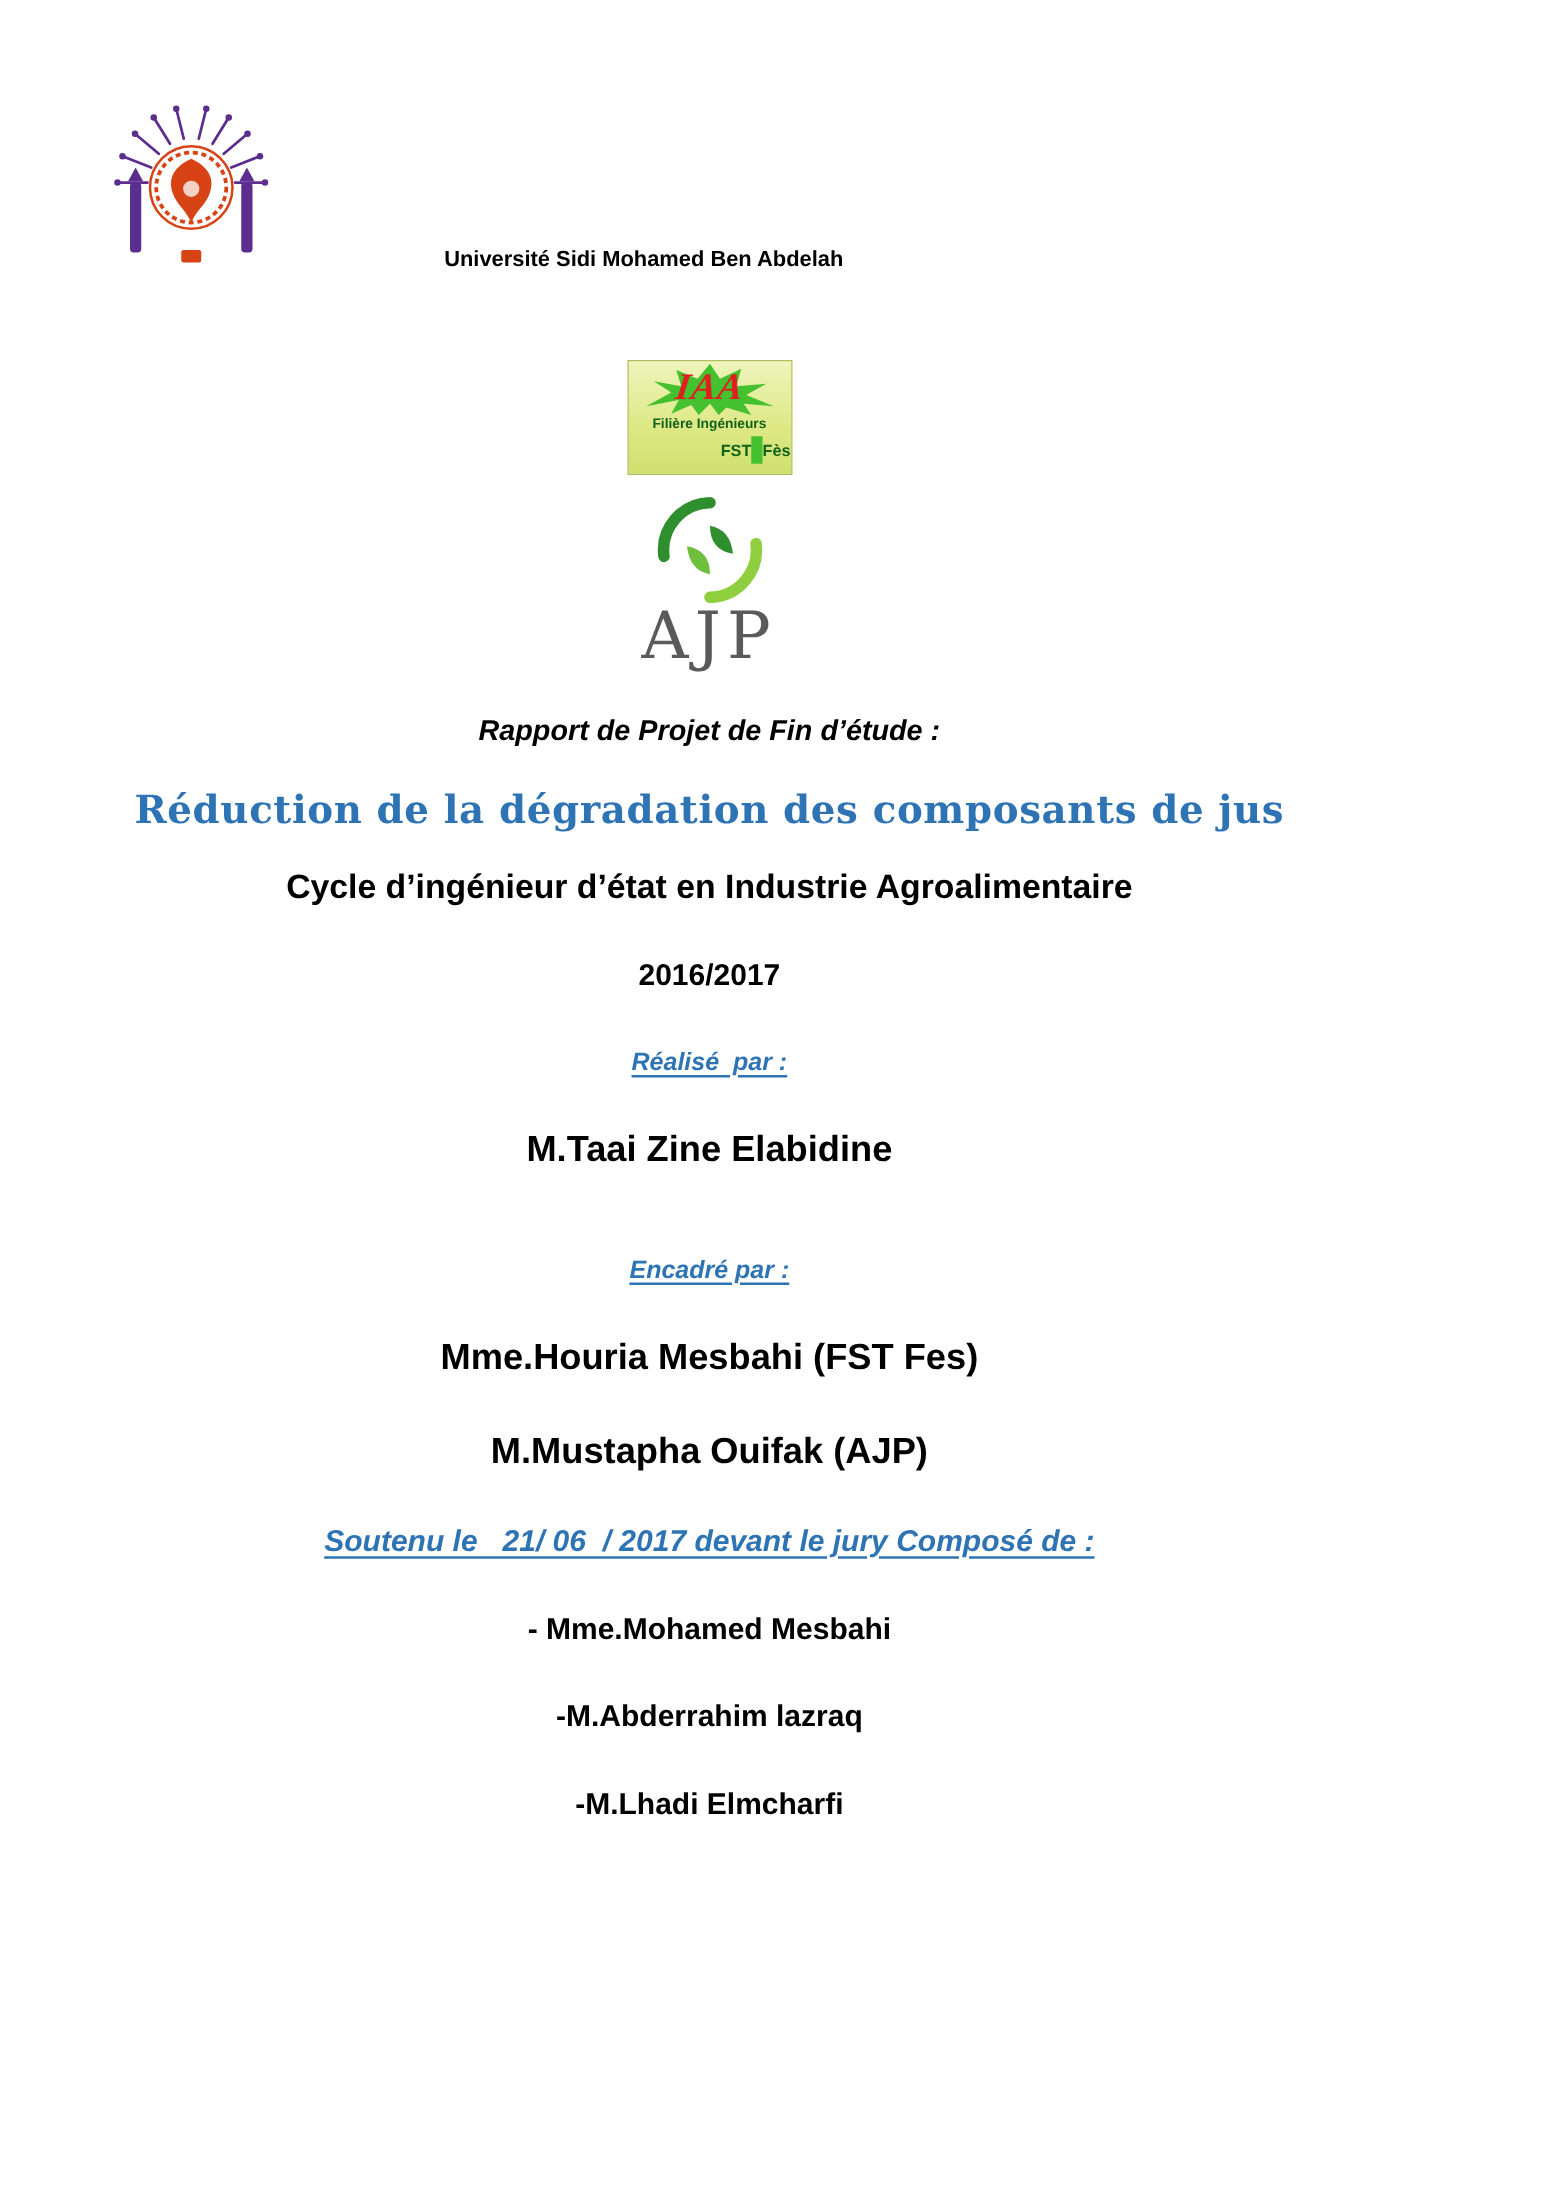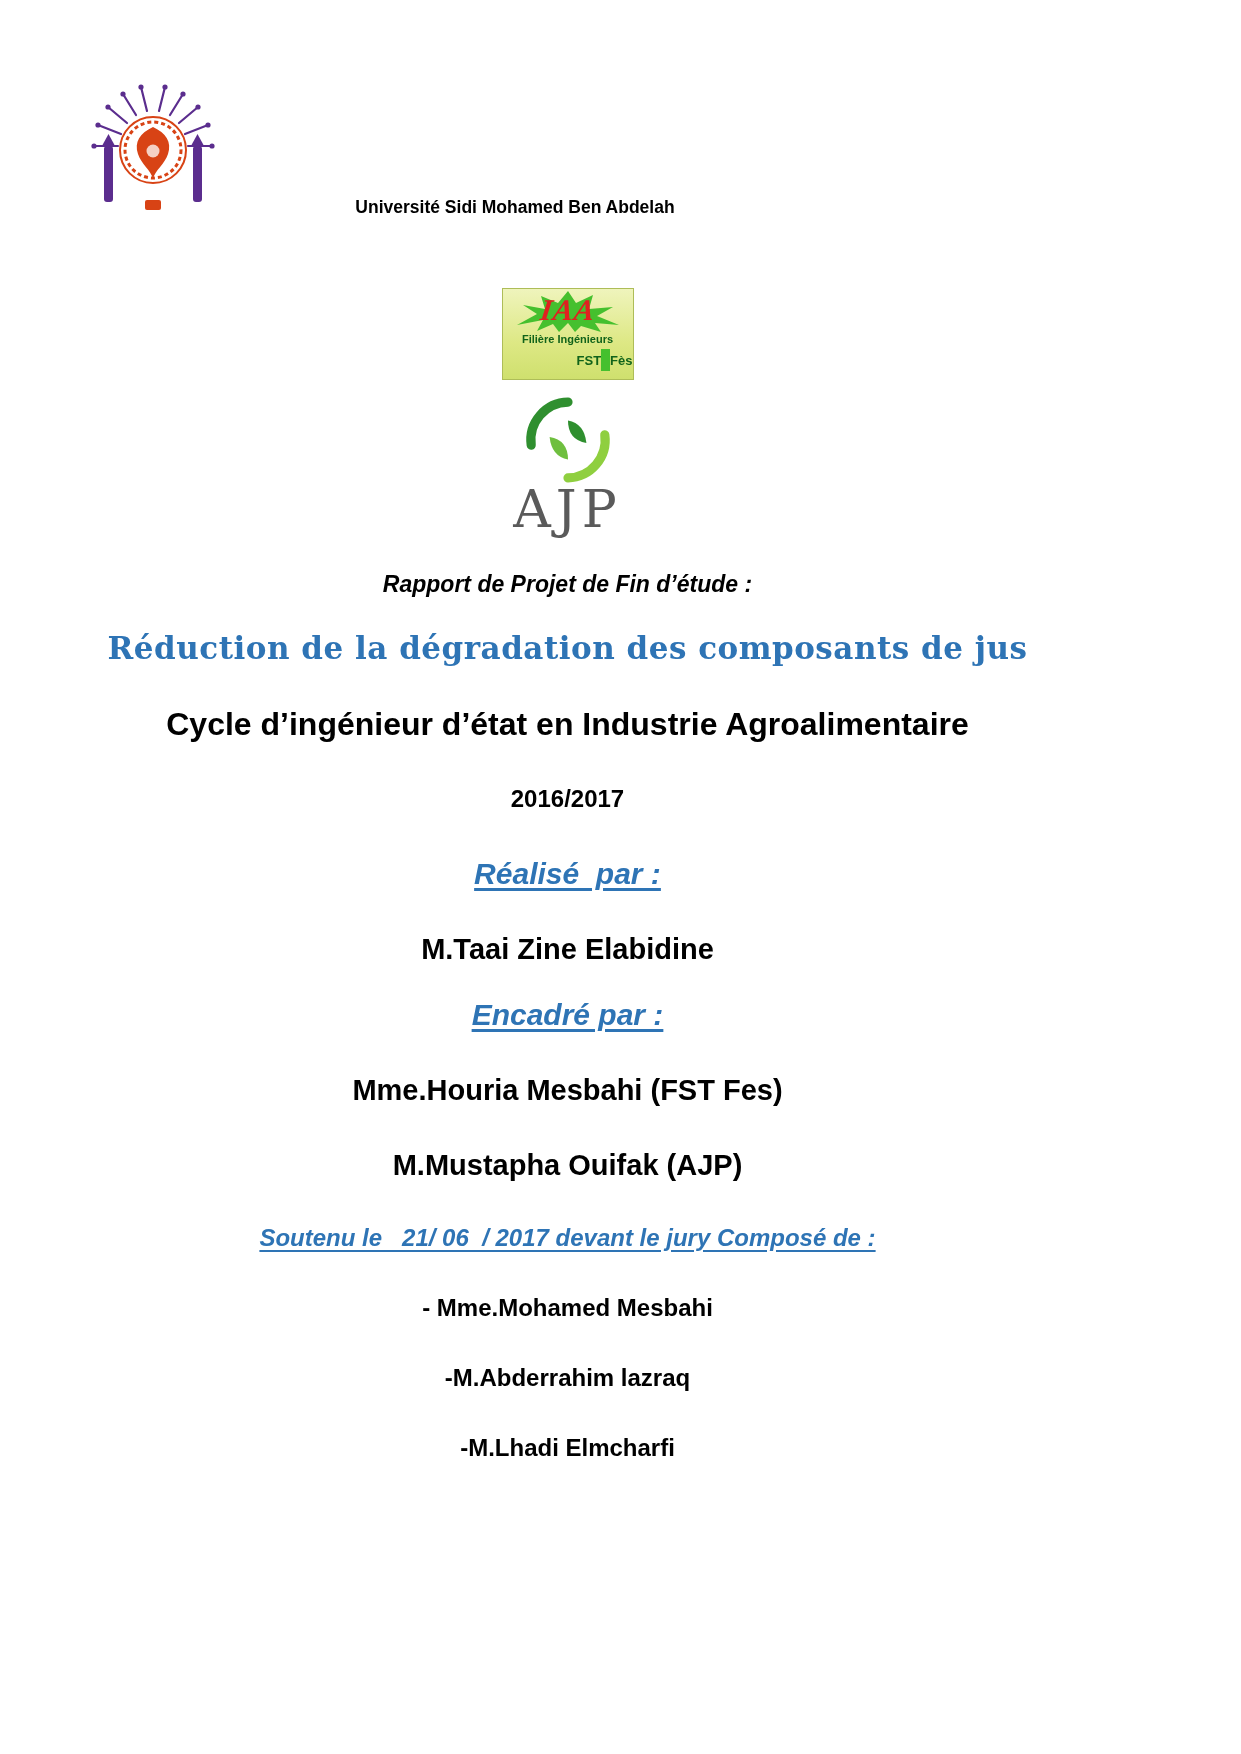--- a/index.html
+++ b/index.html
@@ -43,28 +43,28 @@
   .logo-ajp { margin:14px auto 0; width:180px; }
   .ajp-mark { width:92px; height:92px; display:block; margin:0 auto; }
   .ajp-text { font-family:"DejaVu Serif", serif; font-size:52px; color:#5a5a5a;
               letter-spacing:5px; line-height:1.05; margin-top:-4px; }
 
   .rapport-label { margin-top:34px; font-size:23px; font-weight:bold; font-style:italic; }
 
   .main-title { margin-top:26px; font-family:"DejaVu Serif", serif; font-weight:bold;
                 color:#2e74b5; font-size:31px; line-height:1.55; letter-spacing:0.5px; }
 
-  .program { margin-top:34px; font-size:32px; font-weight:bold; }
+  .program { margin-top:22px; font-size:27px; font-weight:bold; }
   .year    { margin-top:42px; font-size:24px; font-weight:bold; }
 
-  .blue-label { color:#2e74b5; font-weight:bold; font-style:italic; font-size:30px;
+  .blue-label { color:#2e74b5; font-weight:bold; font-style:italic; font-size:20px;
                 text-decoration:underline; text-underline-offset:4px; white-space:pre-wrap; }
   .realise  { margin-top:44px; }
   .name     { margin-top:42px; font-size:29px; font-weight:bold; }
-  .encadre  { margin-top:32px; }
+  .encadre  { margin-top:68px; }
   .soutenu  { margin-top:42px; font-size:24px; }
   .jury-item{ margin-top:42px; font-size:24px; font-weight:bold; }
 </style>
 </head>
 <body>
 
 <div class="page">
 
   <div class="logo-univ">
     <svg viewBox="0 0 130 150">

